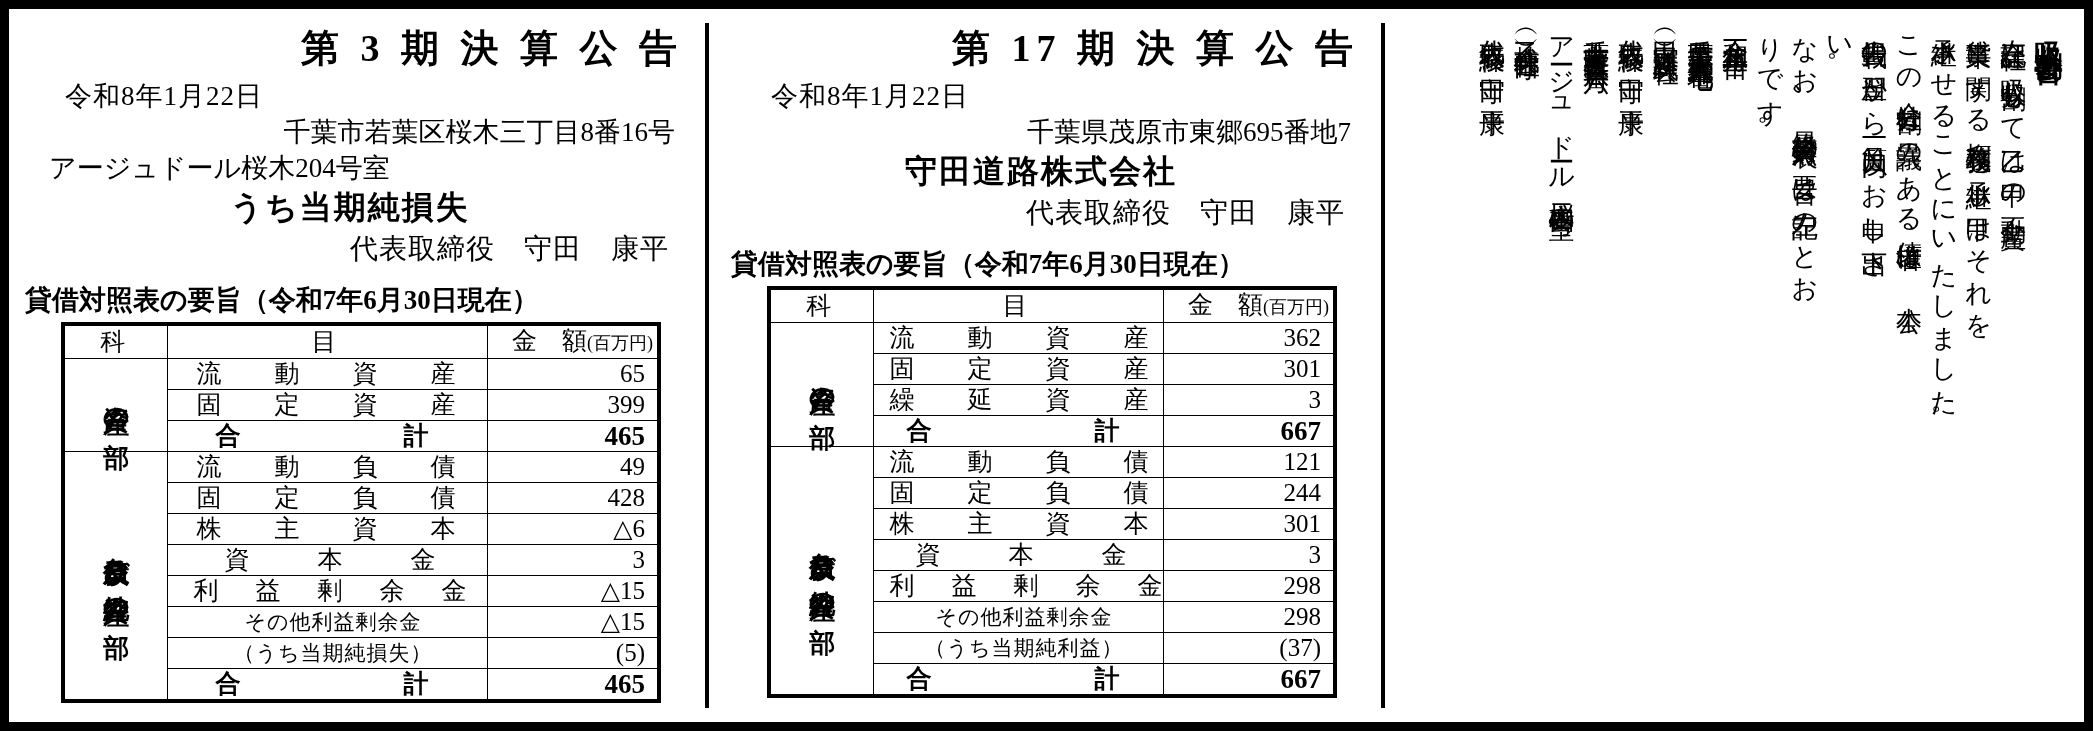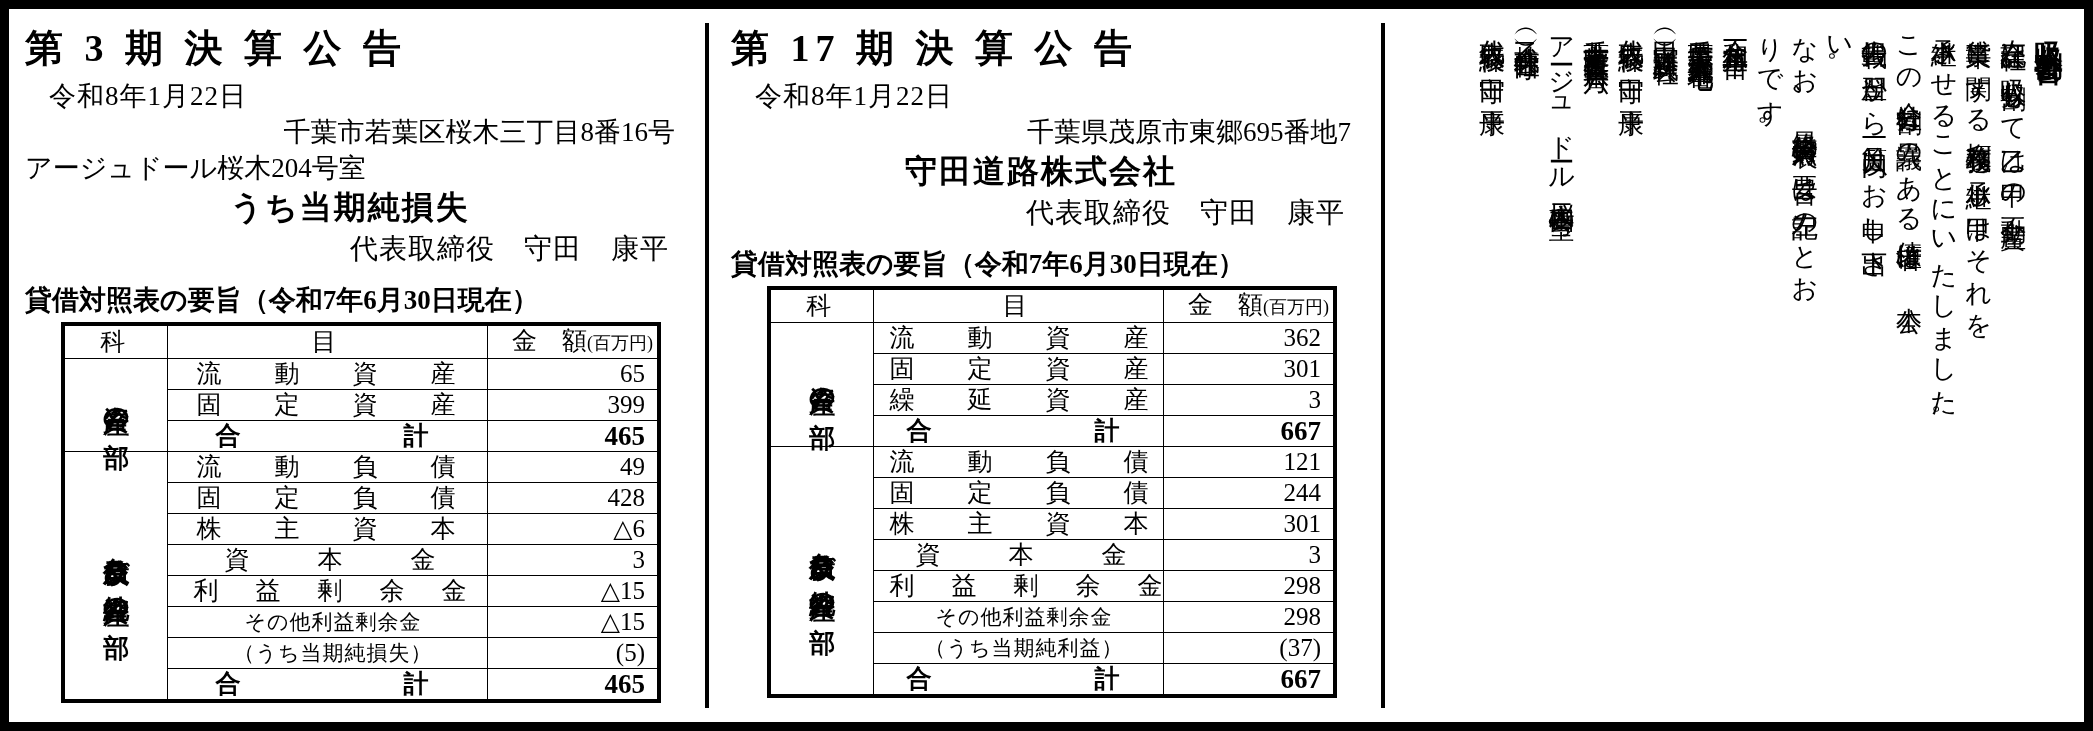--- a/index.html
+++ b/index.html
@@ -26,43 +26,44 @@
     position:relative;
   }
   .notice.first{width:690px;}
   .notice.second{width:660px;}
   .divider{
     width:4px;
     background:#000;
     margin:14px 6px 14px 6px;
   }
   .n-title{
-    text-align:left;
+    text-align:right;
     font-size:38px;
     font-weight:bold;
     letter-spacing:6px;
     white-space:nowrap;
     margin:0 0 4px 0;
   }
   .n-date{
     font-size:27px;
-    margin-left:24px;
+    margin-left:40px;
     letter-spacing:1px;
     white-space:nowrap;
   }
   .n-addr{
     font-size:27px;
     text-align:right;
     letter-spacing:0px;
     white-space:nowrap;
     padding-right:8px;
   }
   .n-addr2{
     font-size:27px;
     text-align:left;
+    margin-left:24px;
     letter-spacing:0px;
     white-space:nowrap;
   }
   .n-company{
     font-size:32px;
     font-weight:bold;
     text-align:center;
     white-space:nowrap;
     padding-right:8px;
     letter-spacing:2px;

